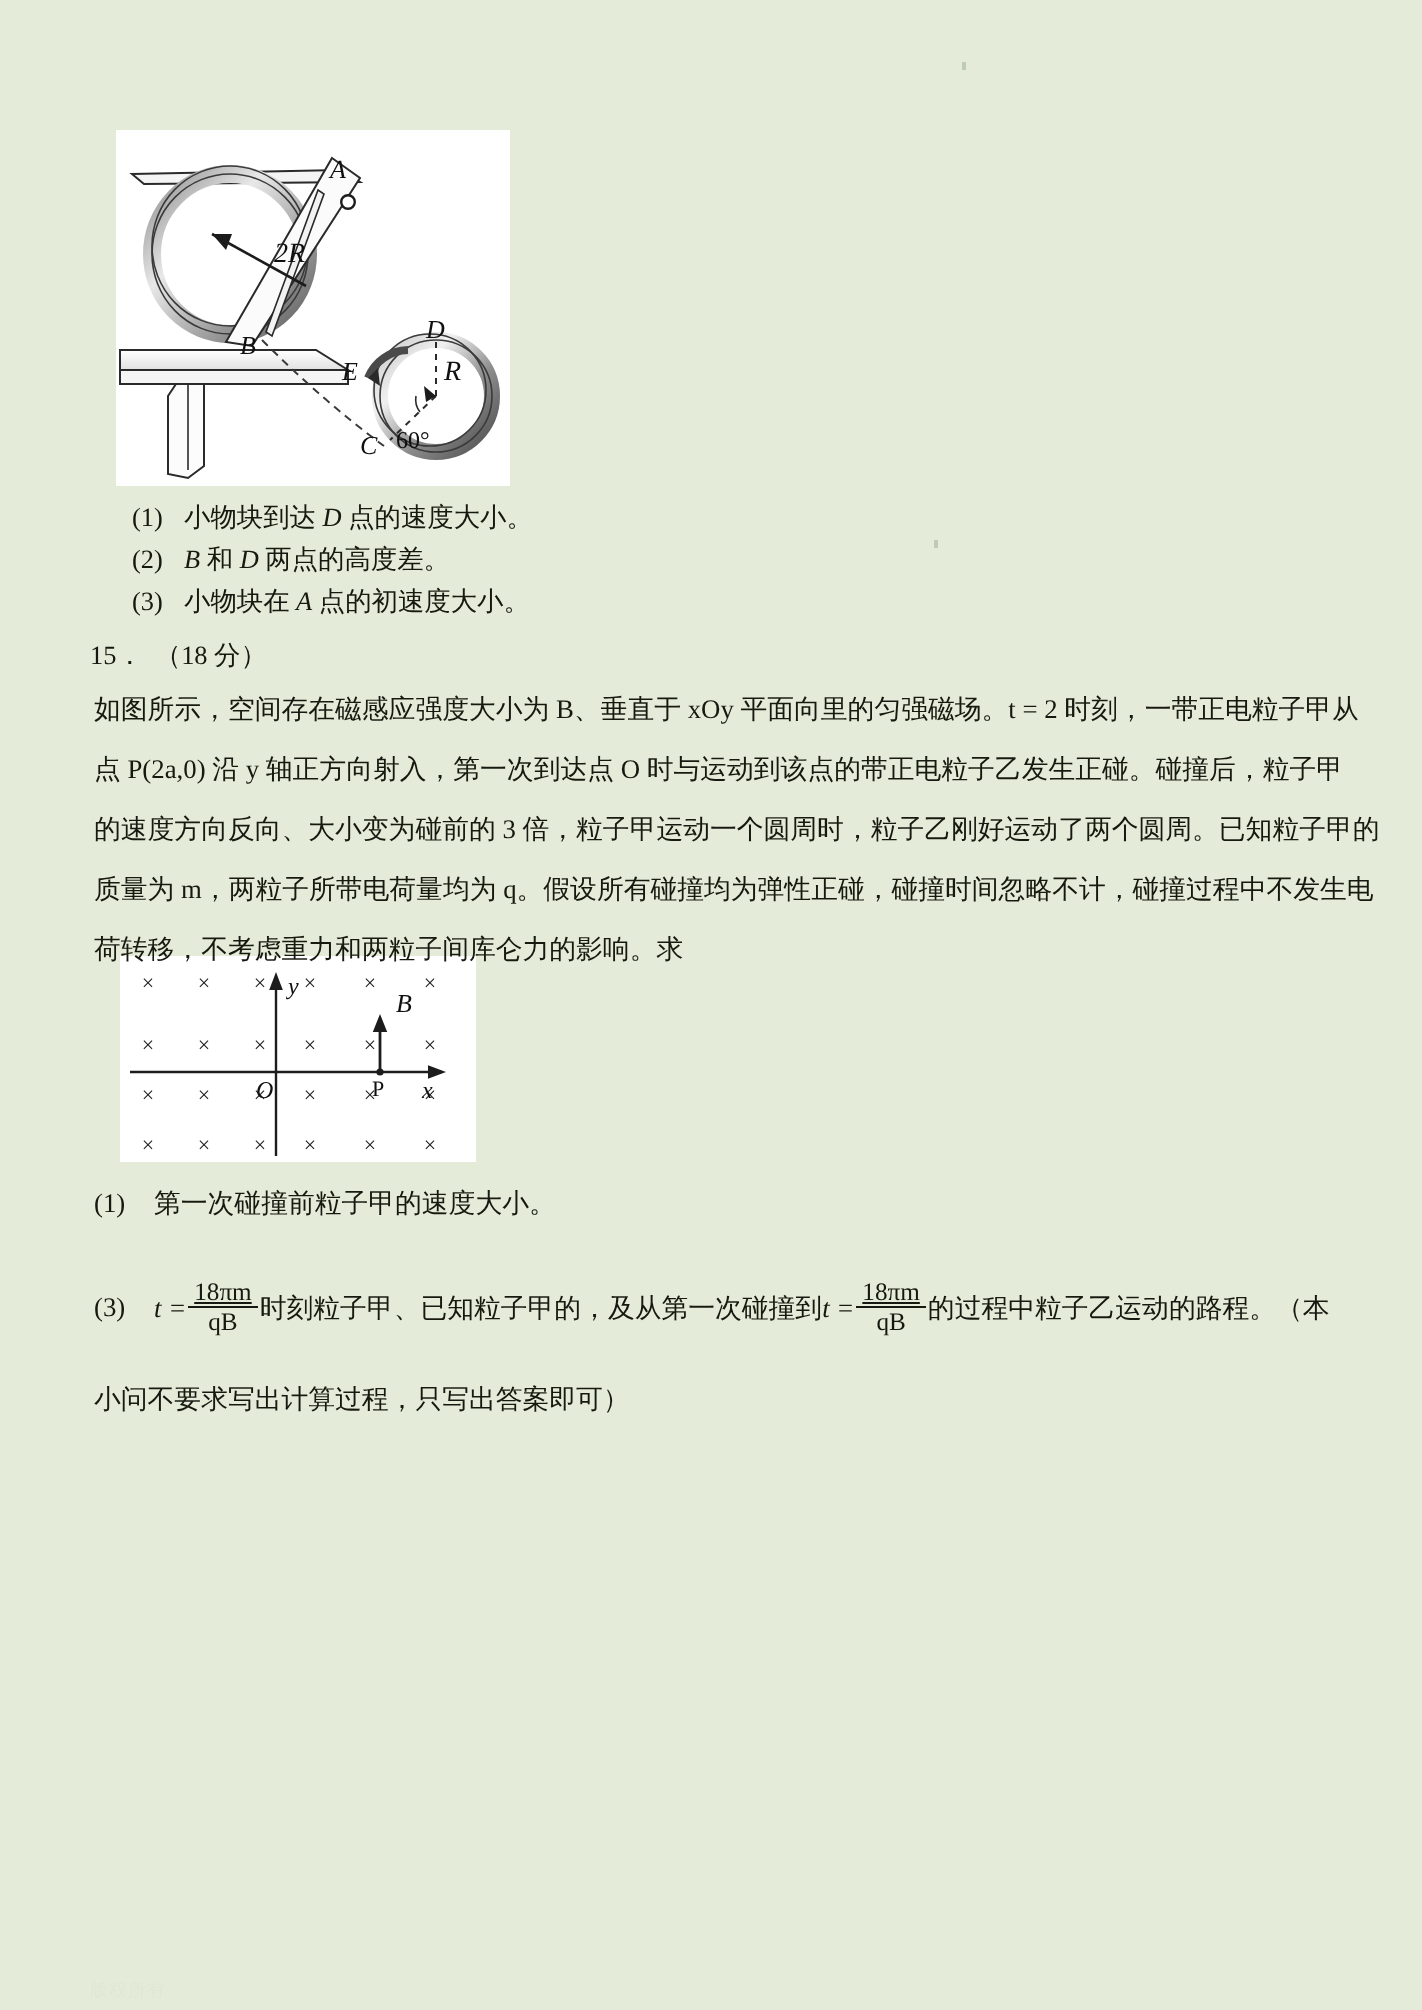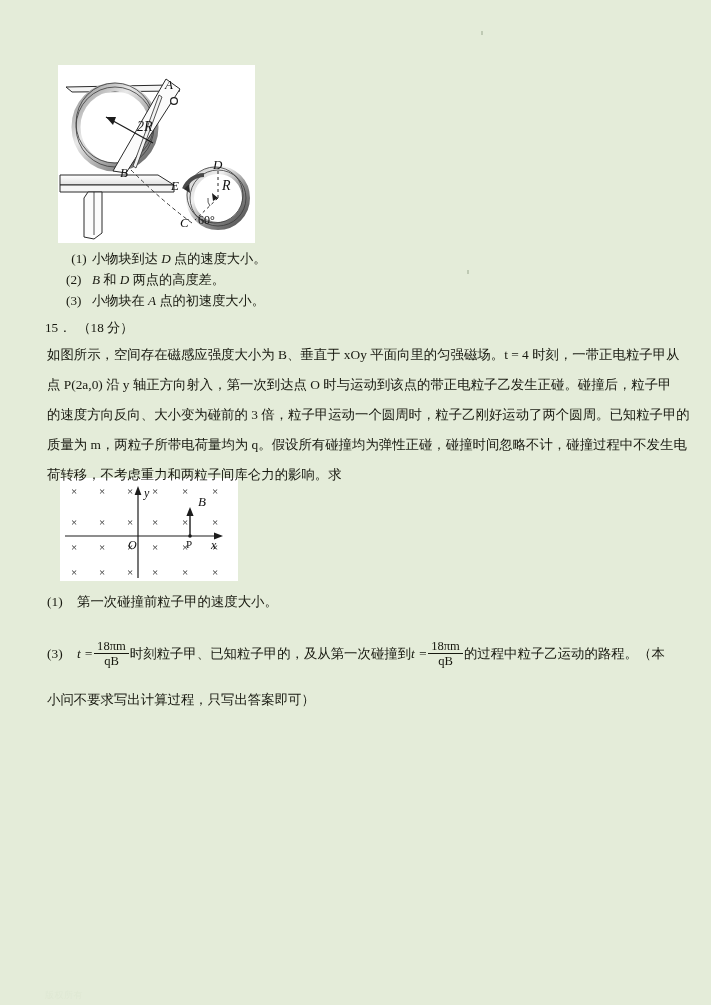--- a/index.html
+++ b/index.html
@@ -93,21 +93,21 @@
   .frac {
     display: inline-block;
     vertical-align: -0.62em;
     text-align: center;
     font-size: 12.6px;
     line-height: 1.12;
     margin: 0 1px;
     position: relative;
     top: -0.05em;
   }
-  .frac .num-part { display: block; padding: 0 3px; }
+  .frac .num-part { display: block; padding: 0 3px; text-decoration: underline; }
   .frac .den-part { display: block; padding: 0 3px; border-top: 1px solid #17180f; }
 
   .q-line {
     position: absolute;
     left: 47px;
     width: 622px;
     font-size: 13.4px;
     line-height: 1.5;
   }
   .q-label { display: inline-block; width: 30px; }
@@ -235,38 +235,38 @@
       <circle cx="130" cy="58" r="1.8" fill="#1c1c1c"></circle>
 
       <text x="68" y="71" font-family="Liberation Serif, serif" font-size="12" font-style="italic" fill="#101010">O</text>
       <text x="84" y="19" font-family="Liberation Serif, serif" font-size="12" font-style="italic" fill="#101010">y</text>
       <text x="151" y="71" font-family="Liberation Serif, serif" font-size="12" font-style="italic" fill="#101010">x</text>
       <text x="126" y="70" font-family="Liberation Serif, serif" font-size="11" fill="#101010">P</text>
       <text x="138" y="28" font-family="Liberation Serif, serif" font-size="13" font-style="italic" fill="#101010">B</text>
     </svg>
   </div>
 
-  <div class="sub-item" style="left:66px; top:250px;text-align:center;">
+  <div class="sub-item" style="left:66px; top:250px;">
     <span class="num">(1)</span><span>小物块到达 </span><i>D</i><span> 点的速度大小。</span>
   </div>
 
   <div class="sub-item" style="left:66px; top:271px;">
     <span class="num">(2)</span><i>B</i><span> 和 </span><i>D</i><span> 两点的高度差。</span>
   </div>
 
   <div class="sub-item" style="left:66px; top:292px;">
     <span class="num">(3)</span><span>小物块在 </span><i>A</i><span> 点的初速度大小。</span>
   </div>
 
   <div class="txt" style="left:45px; top:318px;">
     <span>15．</span><span style="display:inline-block;width:6px"></span><span>（18 分）</span>
   </div>
 
   <div class="para" style="top:340px;">
-    <div class="nowrapline">如图所示，空间存在磁感应强度大小为 B、垂直于 xOy 平面向里的匀强磁场。t = 4 时刻，一带正电粒子甲从</div>
+    <div class="nowrapline">如图所示，空间存在磁感应强度大小为 B、垂直于 xOy 平面向里的匀强磁场。t = 2 时刻，一带正电粒子甲从</div>
     <div class="nowrapline">点 P(2a,0) 沿 y 轴正方向射入，第一次到达点 O 时与运动到该点的带正电粒子乙发生正碰。碰撞后，粒子甲</div>
     <div class="nowrapline">的速度方向反向、大小变为碰前的 3 倍，粒子甲运动一个圆周时，粒子乙刚好运动了两个圆周。已知粒子甲的</div>
     <div class="nowrapline">质量为 m，两粒子所带电荷量均为 q。假设所有碰撞均为弹性正碰，碰撞时间忽略不计，碰撞过程中不发生电</div>
     <div class="nowrapline">荷转移，不考虑重力和两粒子间库仑力的影响。求</div>
   </div>
 
   <div class="q-line" style="top:592px;">
     <span class="q-label">(1)</span><span>第一次碰撞前粒子甲的速度大小。</span>
   </div>
 

